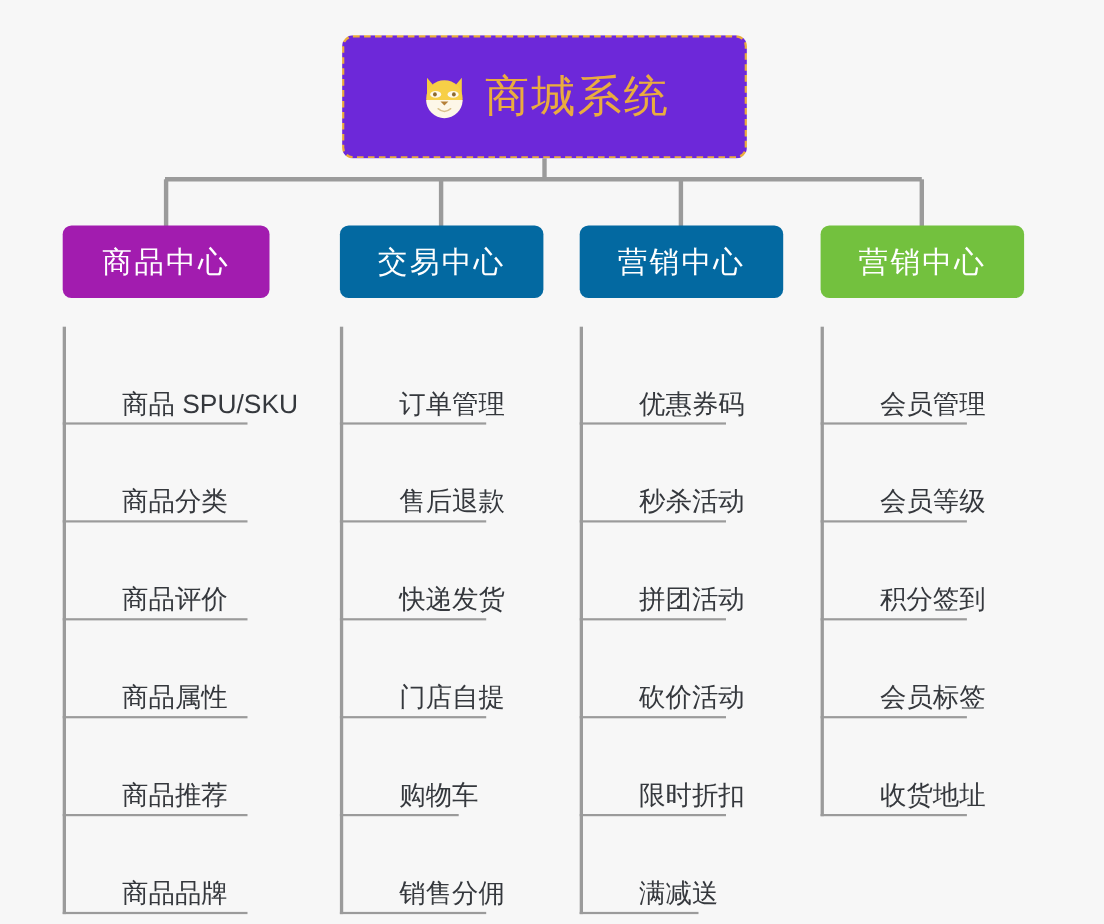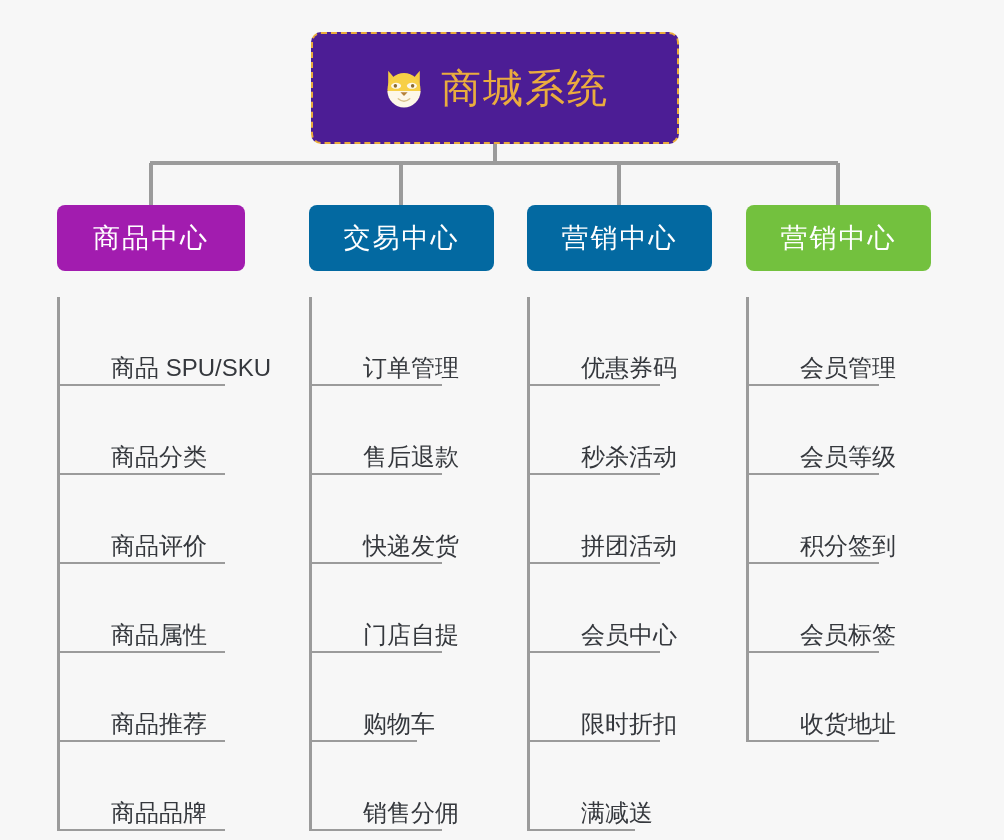--- a/index.html
+++ b/index.html
@@ -19,21 +19,21 @@
     background: #f7f7f7;
   }
 
   
   .root-node {
     position: absolute;
     left: 311px;
     top: 32px;
     width: 368px;
     height: 112px;
-    background: #4c1d95;
+    background: #6d28d9;
     border: 2px dashed #e9ab3c;
     border-radius: 10px;
     display: flex;
     align-items: center;
     justify-content: center;
     gap: 14px;
   }
   .root-icon {
     width: 46px;
     height: 46px;
@@ -224,21 +224,21 @@
       <div class="leaf-item">
         <span class="leaf-label">优惠券码</span>
       </div>
       <div class="leaf-item">
         <span class="leaf-label">秒杀活动</span>
       </div>
       <div class="leaf-item">
         <span class="leaf-label">拼团活动</span>
       </div>
       <div class="leaf-item">
-        <span class="leaf-label">会员中心</span>
+        <span class="leaf-label">砍价活动</span>
       </div>
       <div class="leaf-item">
         <span class="leaf-label">限时折扣</span>
       </div>
       <div class="leaf-item rule-short">
         <span class="leaf-label">满减送</span>
       </div>
     </div>
   </div>
 

